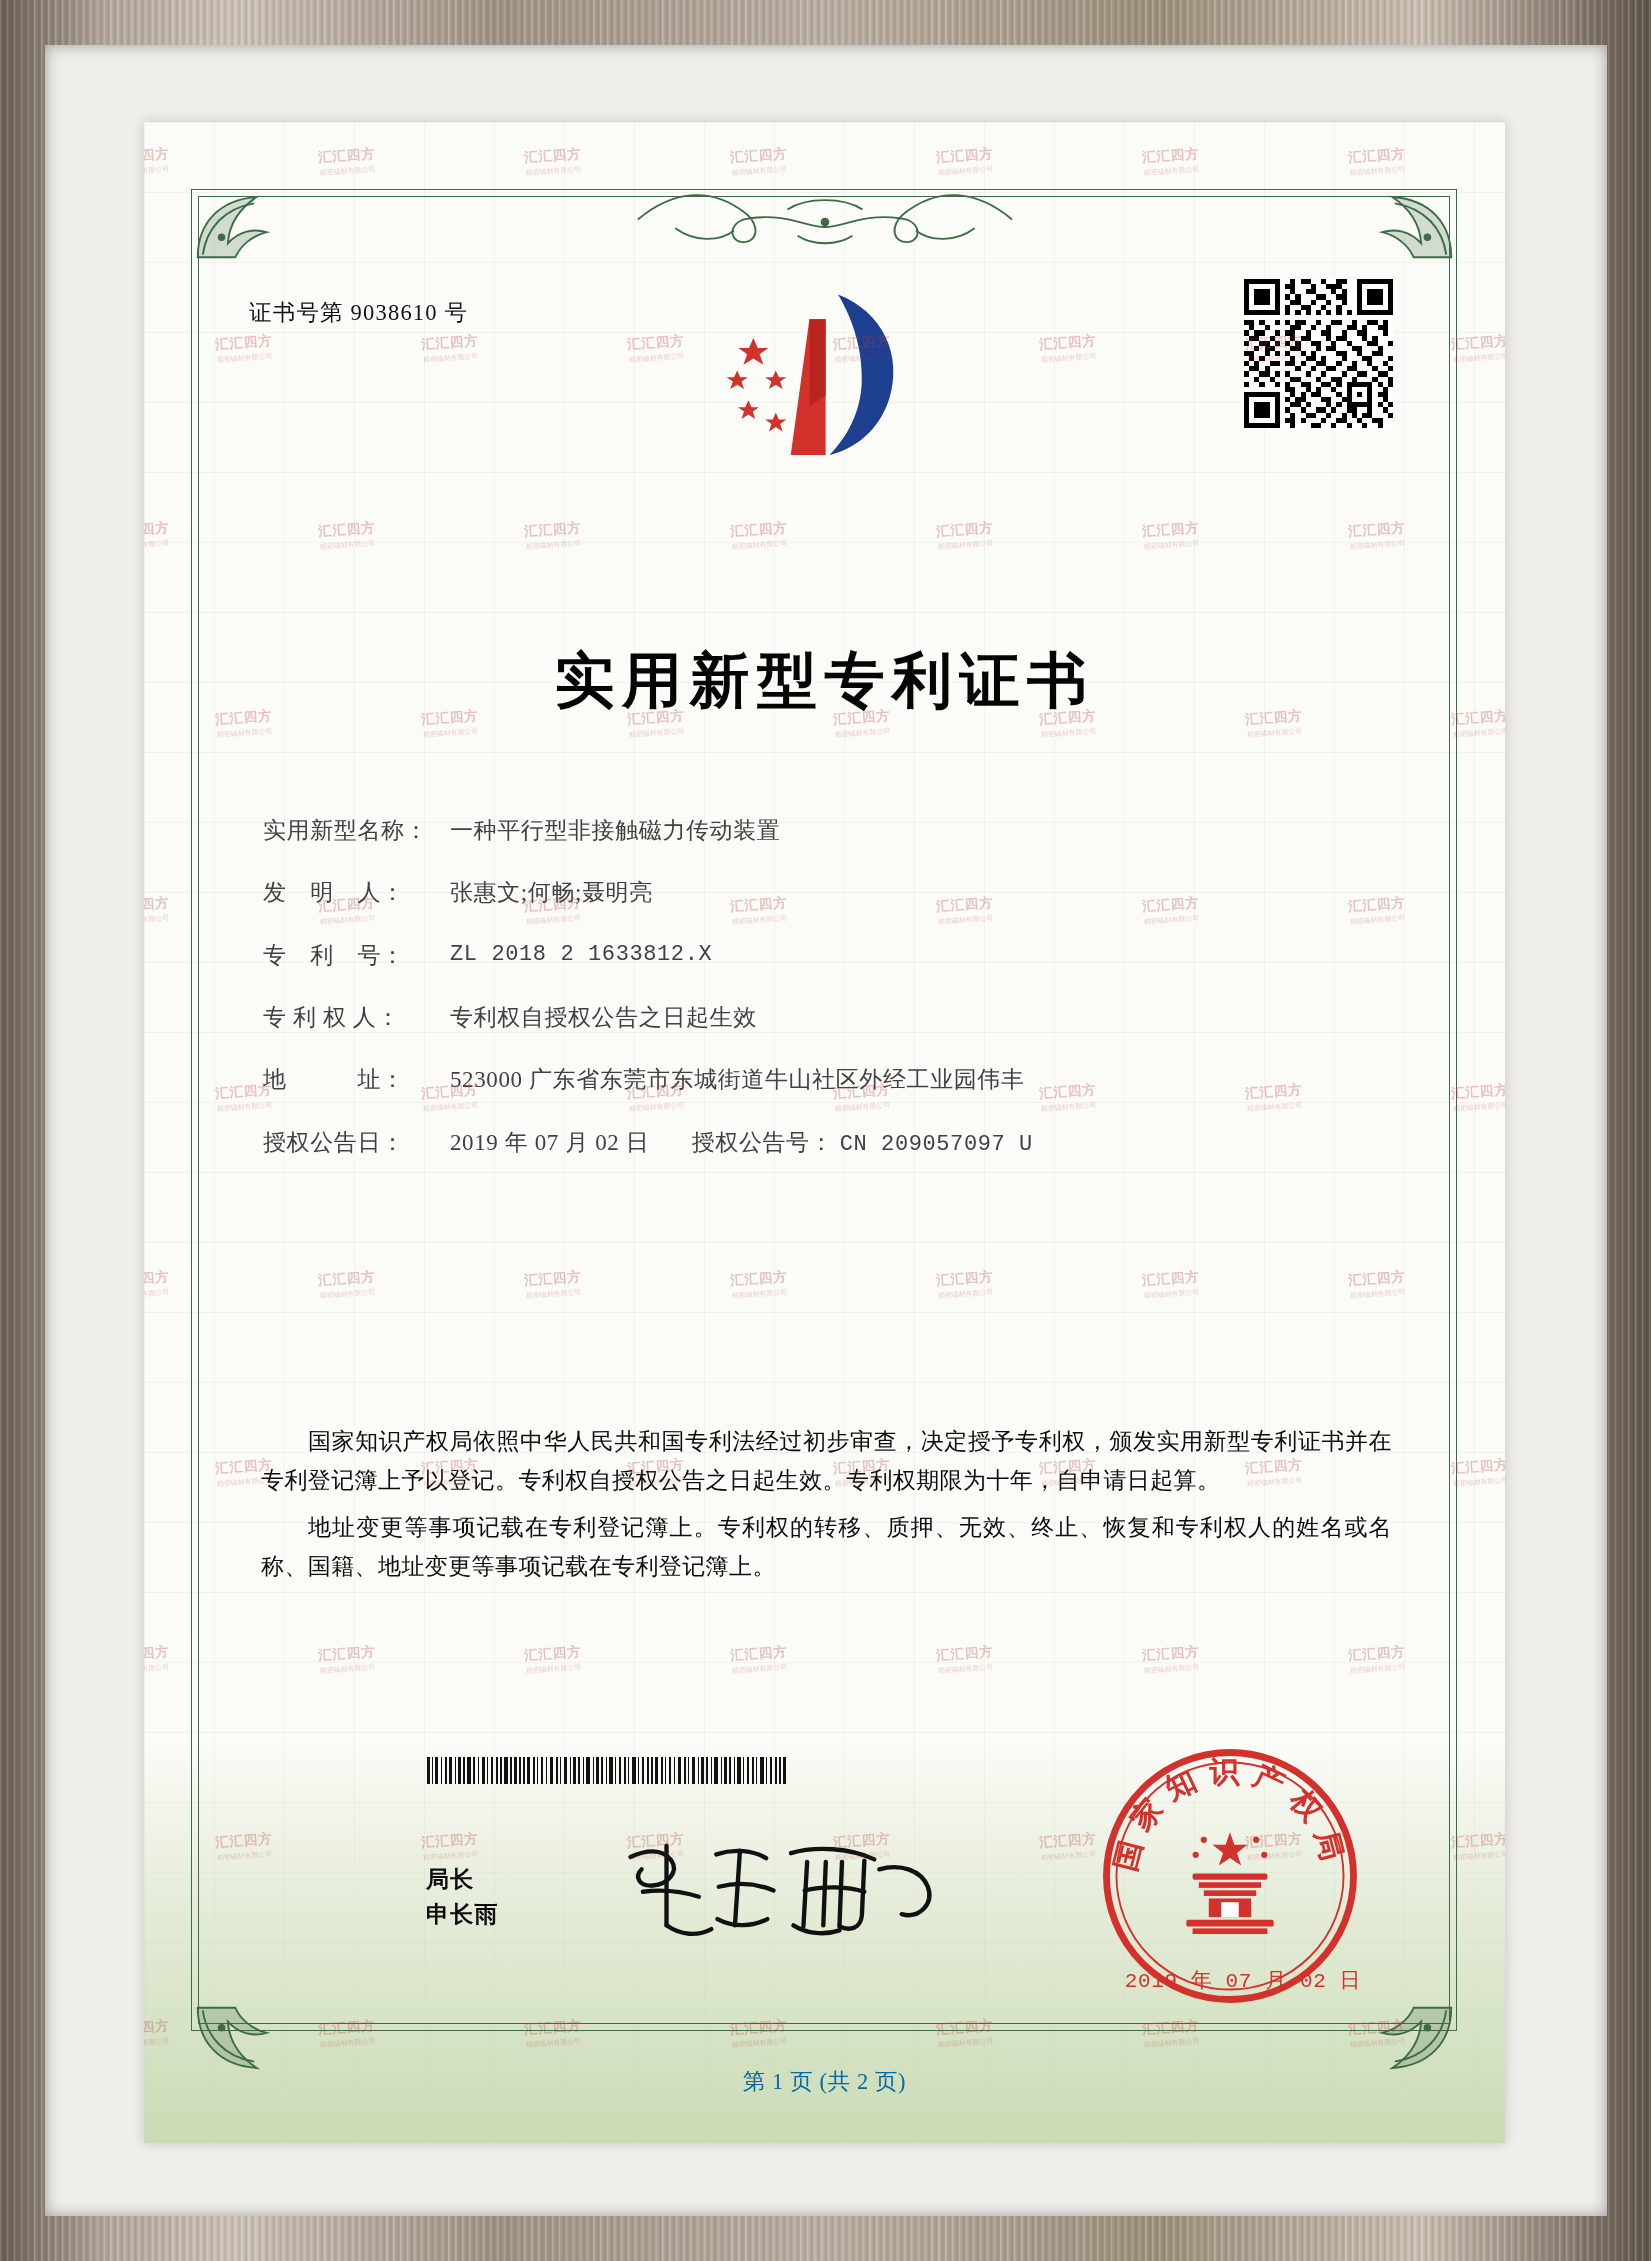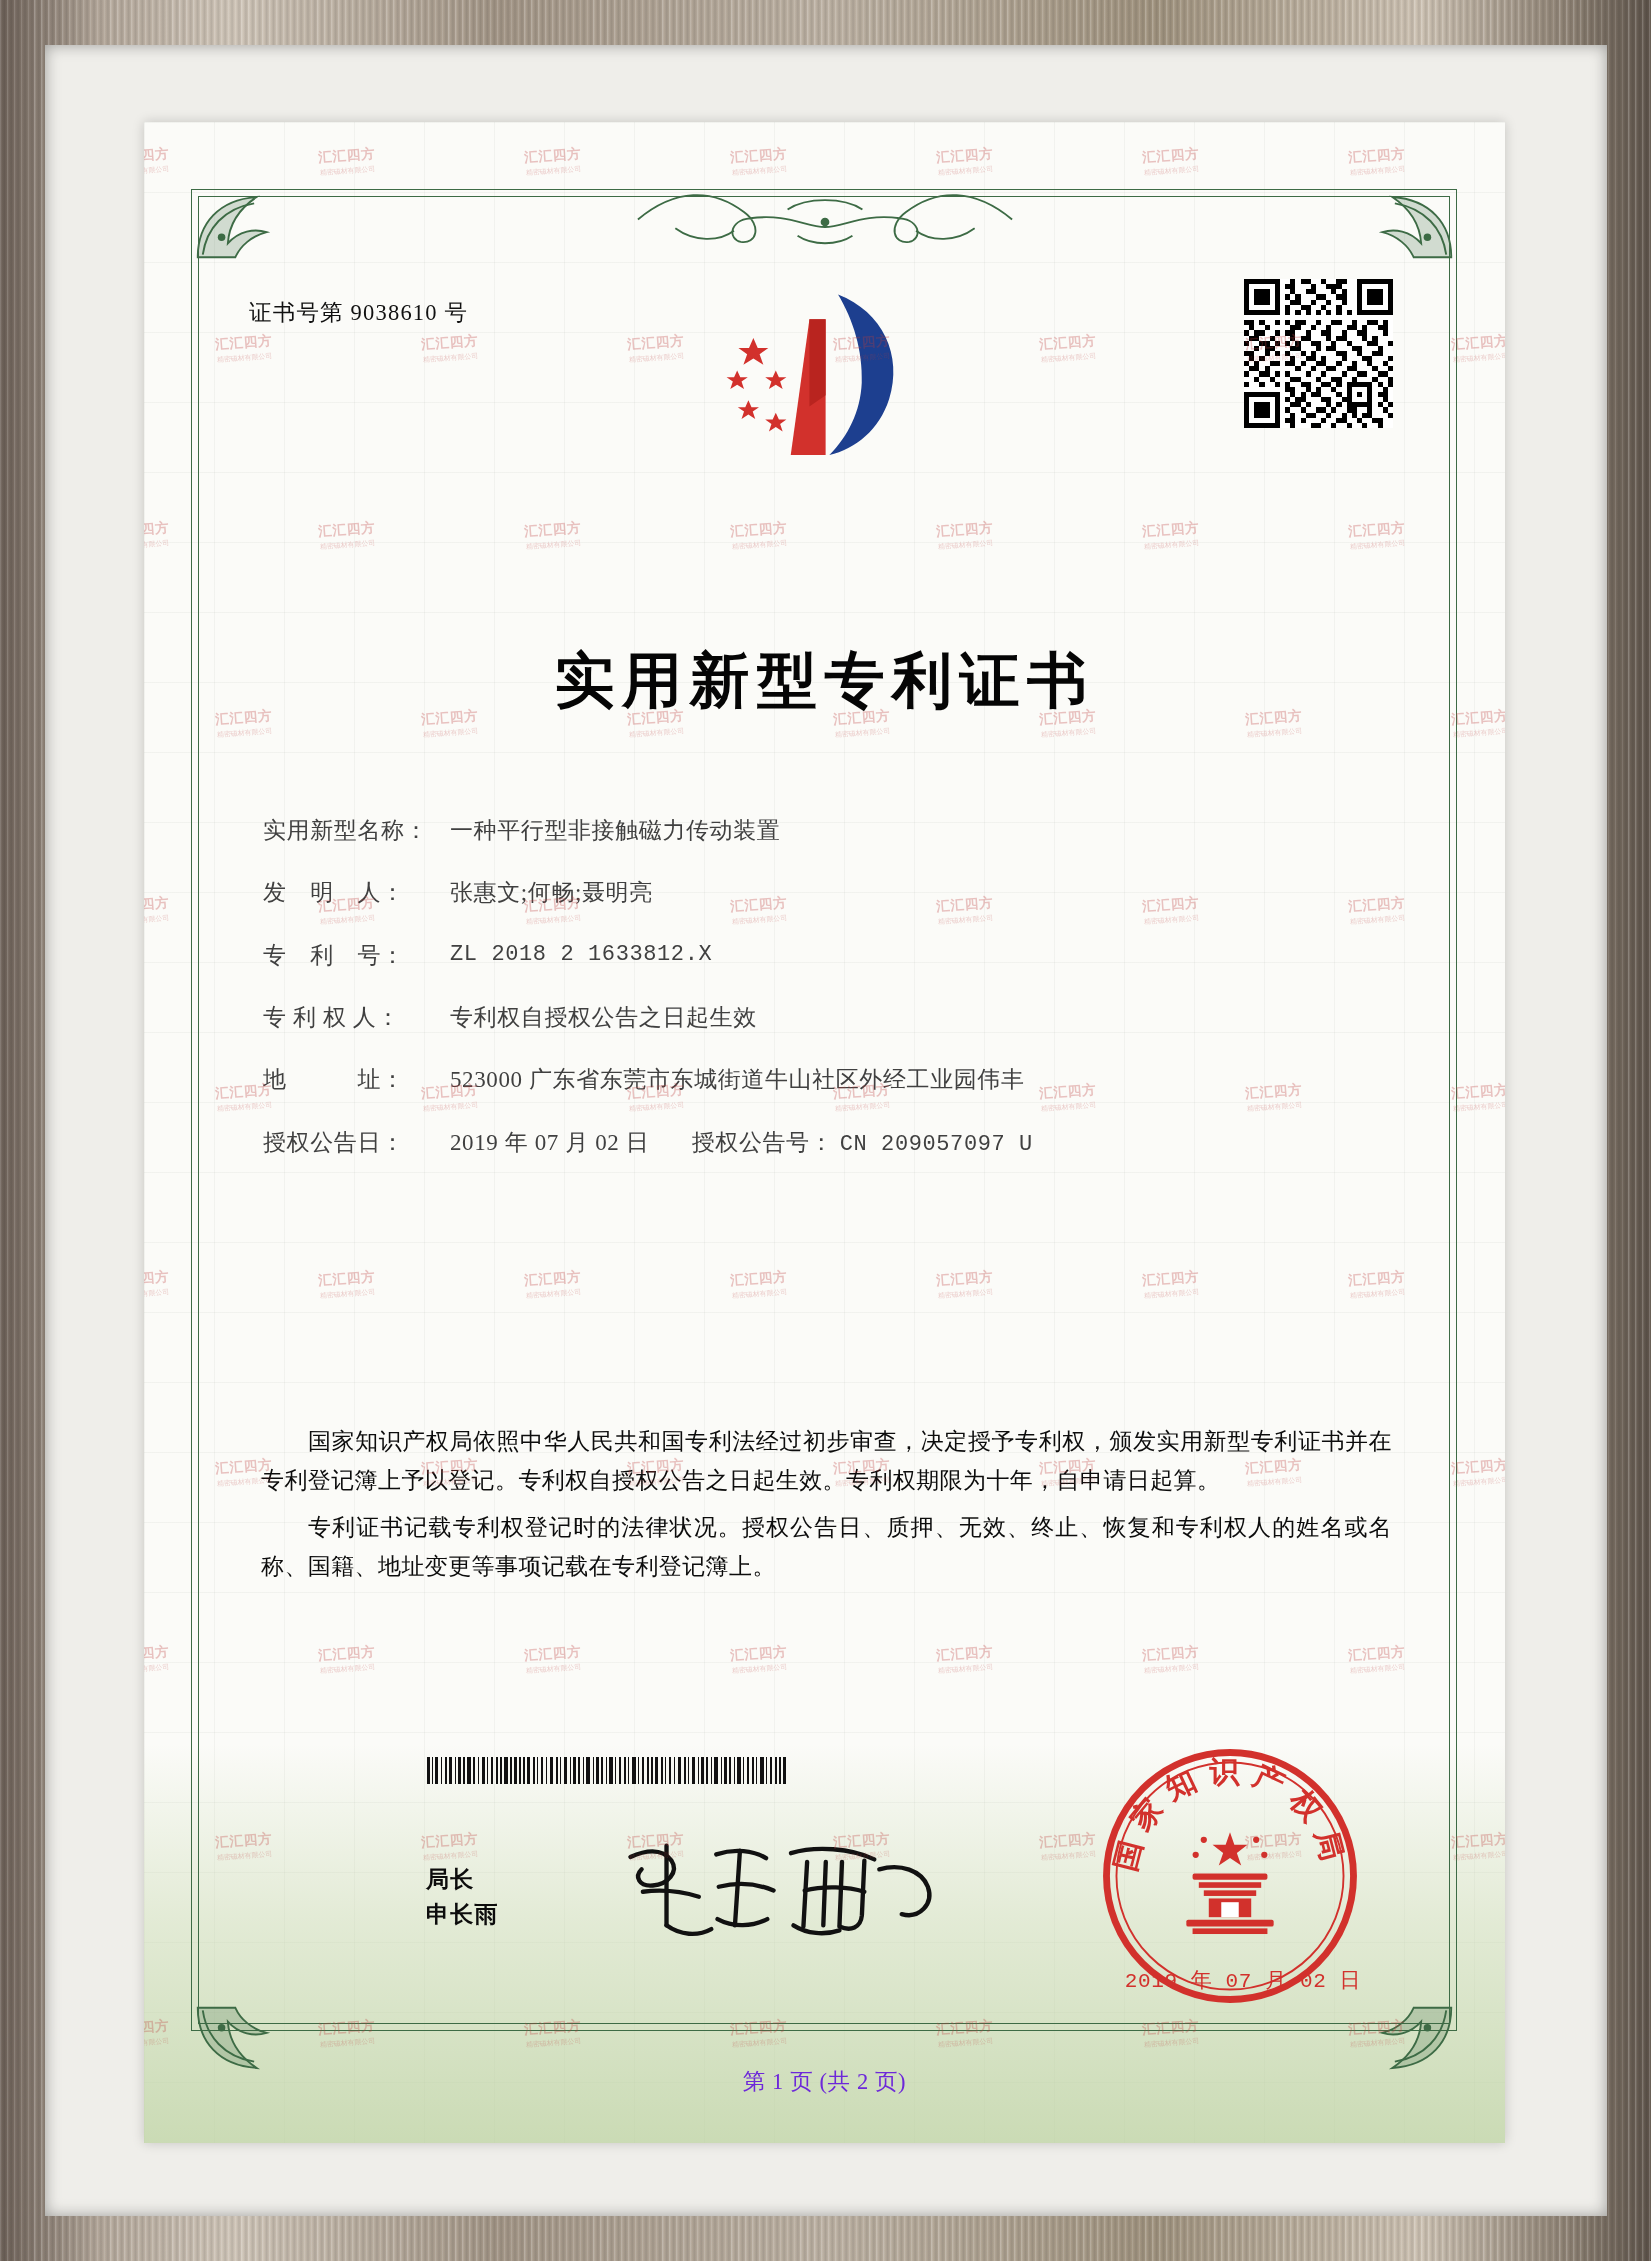--- a/index.html
+++ b/index.html
@@ -250,21 +250,21 @@
     letter-spacing: 0.6px;
   }
 
   
   .page-no {
     position: absolute;
     left: 0; right: 0;
     top: 1944px;
     text-align: center;
     font-size: 22.5px;
-    color: #6d28d9;
+    color: #0369a1;
     letter-spacing: 0.6px;
   }
 
   
   .wm-layer {
     position: absolute;
     left: 0; top: 0;
     width: 1361px; height: 2021px;
     pointer-events: none;
     z-index: 5;
@@ -628,21 +628,21 @@
         <span>2019 年 07 月 02 日</span>
         <span class="fvalue2-label">授权公告号：</span>
         <span class="fvalue2">CN 209057097 U</span>
       </div>
     </div>
 
   </div>
 
   <div class="para-block">
     <p>国家知识产权局依照中华人民共和国专利法经过初步审查，决定授予专利权，颁发实用新型专利证书并在专利登记簿上予以登记。专利权自授权公告之日起生效。专利权期限为十年，自申请日起算。</p>
-    <p>专利证书记载专利权登记时的法律状况。授权公告日、质押、无效、终止、恢复和专利权人的姓名或名称、国籍、地址变更等事项记载在专利登记簿上。</p>
+    <p>地址变更等事项记载在专利登记簿上。专利权的转移、质押、无效、终止、恢复和专利权人的姓名或名称、国籍、地址变更等事项记载在专利登记簿上。</p>
   </div>
 
   <div class="barcode">
     <svg viewBox="0 0 580 44" shape-rendering="crispEdges">
       <rect width="580" height="44" fill="none"></rect>
       <g fill="#111111">
         <rect x="2" y="0" width="4" height="44"></rect>
           <rect x="9" y="0" width="2" height="44"></rect>
         <rect x="14" y="0" width="6" height="44"></rect>
           <rect x="24" y="0" width="2" height="44"></rect>

